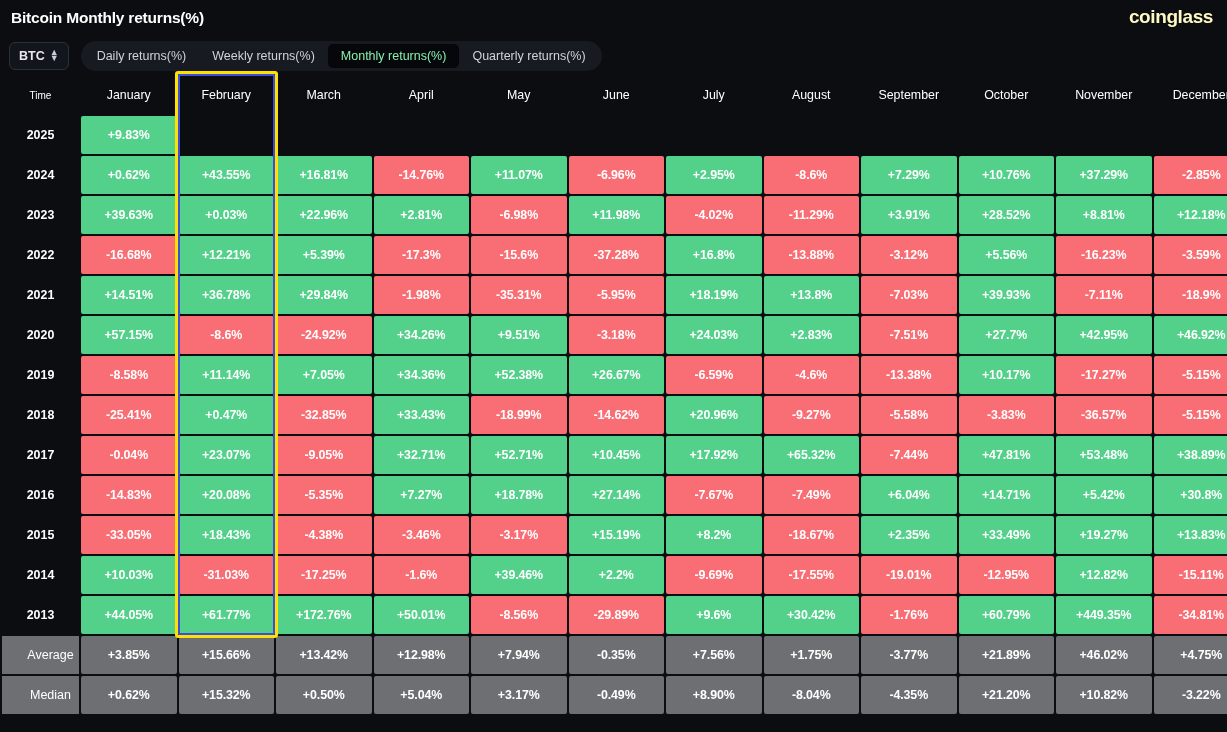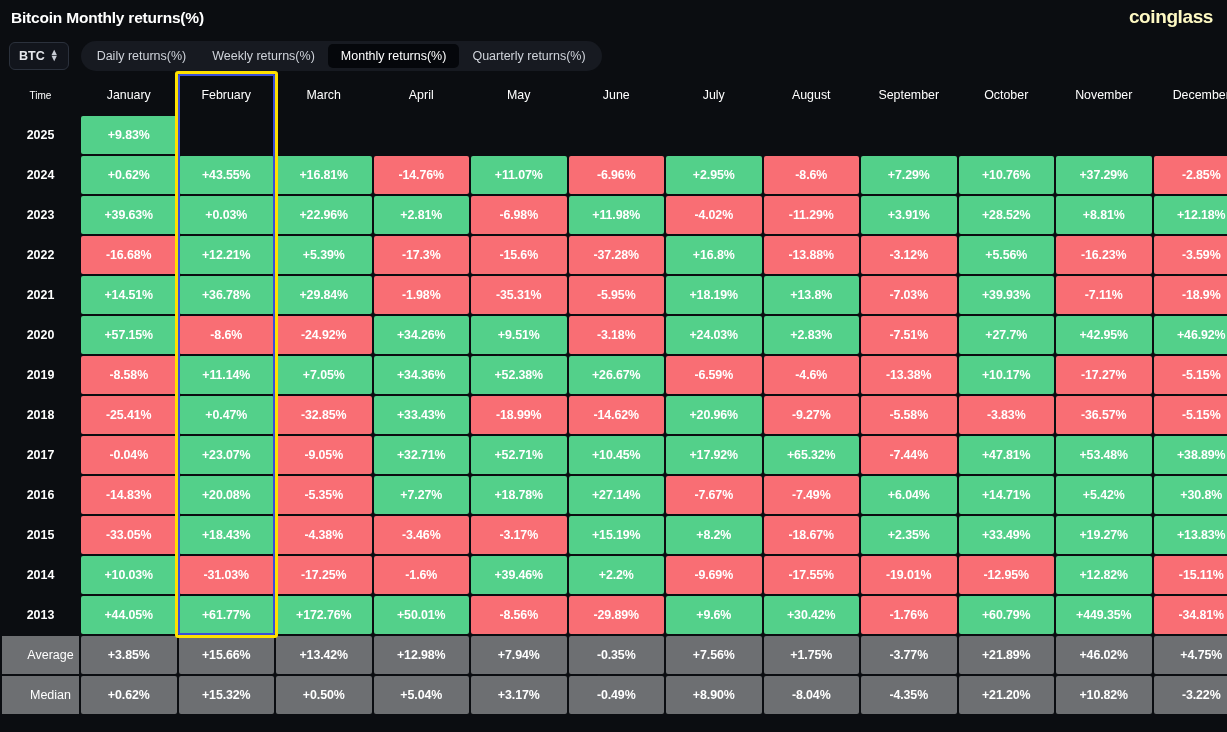--- a/index.html
+++ b/index.html
@@ -74,21 +74,21 @@
     justify-content: center;
     height: 24px;
     padding: 0 13px;
     border-radius: 5px;
     font-size: 12.5px;
     color: #cfd3da;
     white-space: nowrap;
   }
   .tab.active {
     background: #05070b;
-    color: #ffffff;
+    color: #86efac;
   }
 
   
   .table-wrap { position: relative; padding: 0 2px 0 0; }
   table.returns {
     border-collapse: separate;
     border-spacing: 2px 2px;
     width: 1223px;
     table-layout: fixed;
   }

